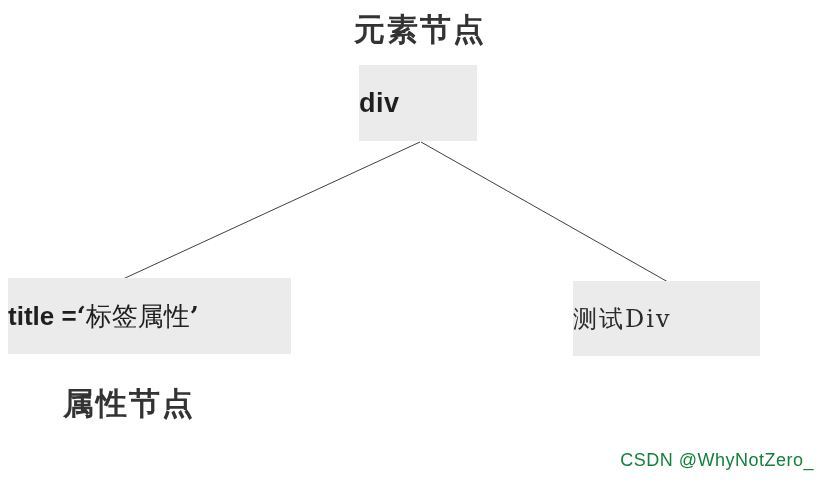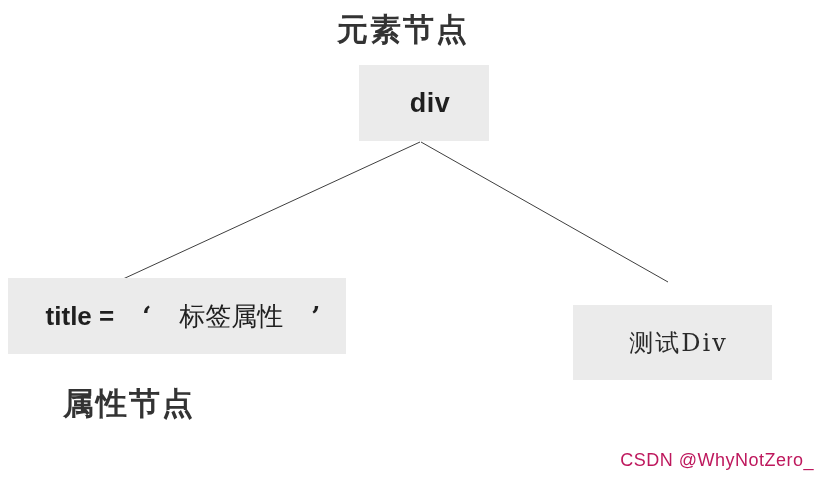--- a/index.html
+++ b/index.html
@@ -19,76 +19,72 @@
     position: absolute;
     left: 0; top: 0;
     width: 830px; height: 484px;
     pointer-events: none;
   }
   .node-box {
     position: absolute;
     background: #ebebeb;
     display: flex;
     align-items: center;
-    justify-content: center;
     color: #1f1f1f;
-    padding-left: 12px;
   }
   #element-box {
     left: 359px; top: 65px;
     width: 118px; height: 76px;
     font-weight: bold;
     font-size: 27px;
     letter-spacing: 0.5px;
   }
   #attribute-box {
     left: 8px; top: 278px;
-    width: 326px; height: 76px;
+    width: 283px; height: 76px;
     font-size: 26px;
     white-space: nowrap;
-    gap: 28px;
   }
   #attribute-box .attr-prefix {
     font-weight: bold;
     font-family: "Liberation Sans", sans-serif;
   }
   #attribute-box .attr-quote {
     font-weight: bold;
     font-family: "DejaVu Serif", serif;
   }
   #attribute-box .attr-value {
     font-weight: normal;
     font-family: Liberation Sans, sans-serif;
   }
   #text-box {
     left: 573px; top: 281px;
     width: 187px; height: 75px;
     font-family: "DejaVu Serif", serif;
     font-size: 24px;
     letter-spacing: 2px;
     color: #2a2a2a;
-    margin-top: 24px;
   }
   .tree-label {
     position: absolute;
     font-weight: bold;
     font-size: 31px;
     color: #333333;
     letter-spacing: 2px;
     white-space: nowrap;
   }
-  #element-label { left: 337px; top: 9px; }
+  #element-label { left: 354px; top: 9px; }
   #attribute-label { left: 63px; top: 383px; text-align: center; }
   #text-label { left: 607px; top: 383px; }
   #watermark {
     position: absolute;
     top: 450px;
     right: 16px;
     font-size: 18px;
-    color: #be185d;
+    color: #15803d;
     letter-spacing: 0.5px;
   }
 </style>
 </head>
 <body>
 
 <div id="stage">
 
   <svg id="connectors" viewBox="0 0 830 484" xmlns="http://www.w3.org/2000/svg">
     <line x1="420" y1="142" x2="123" y2="279" stroke="#3f3f3f" stroke-width="1"></line>

